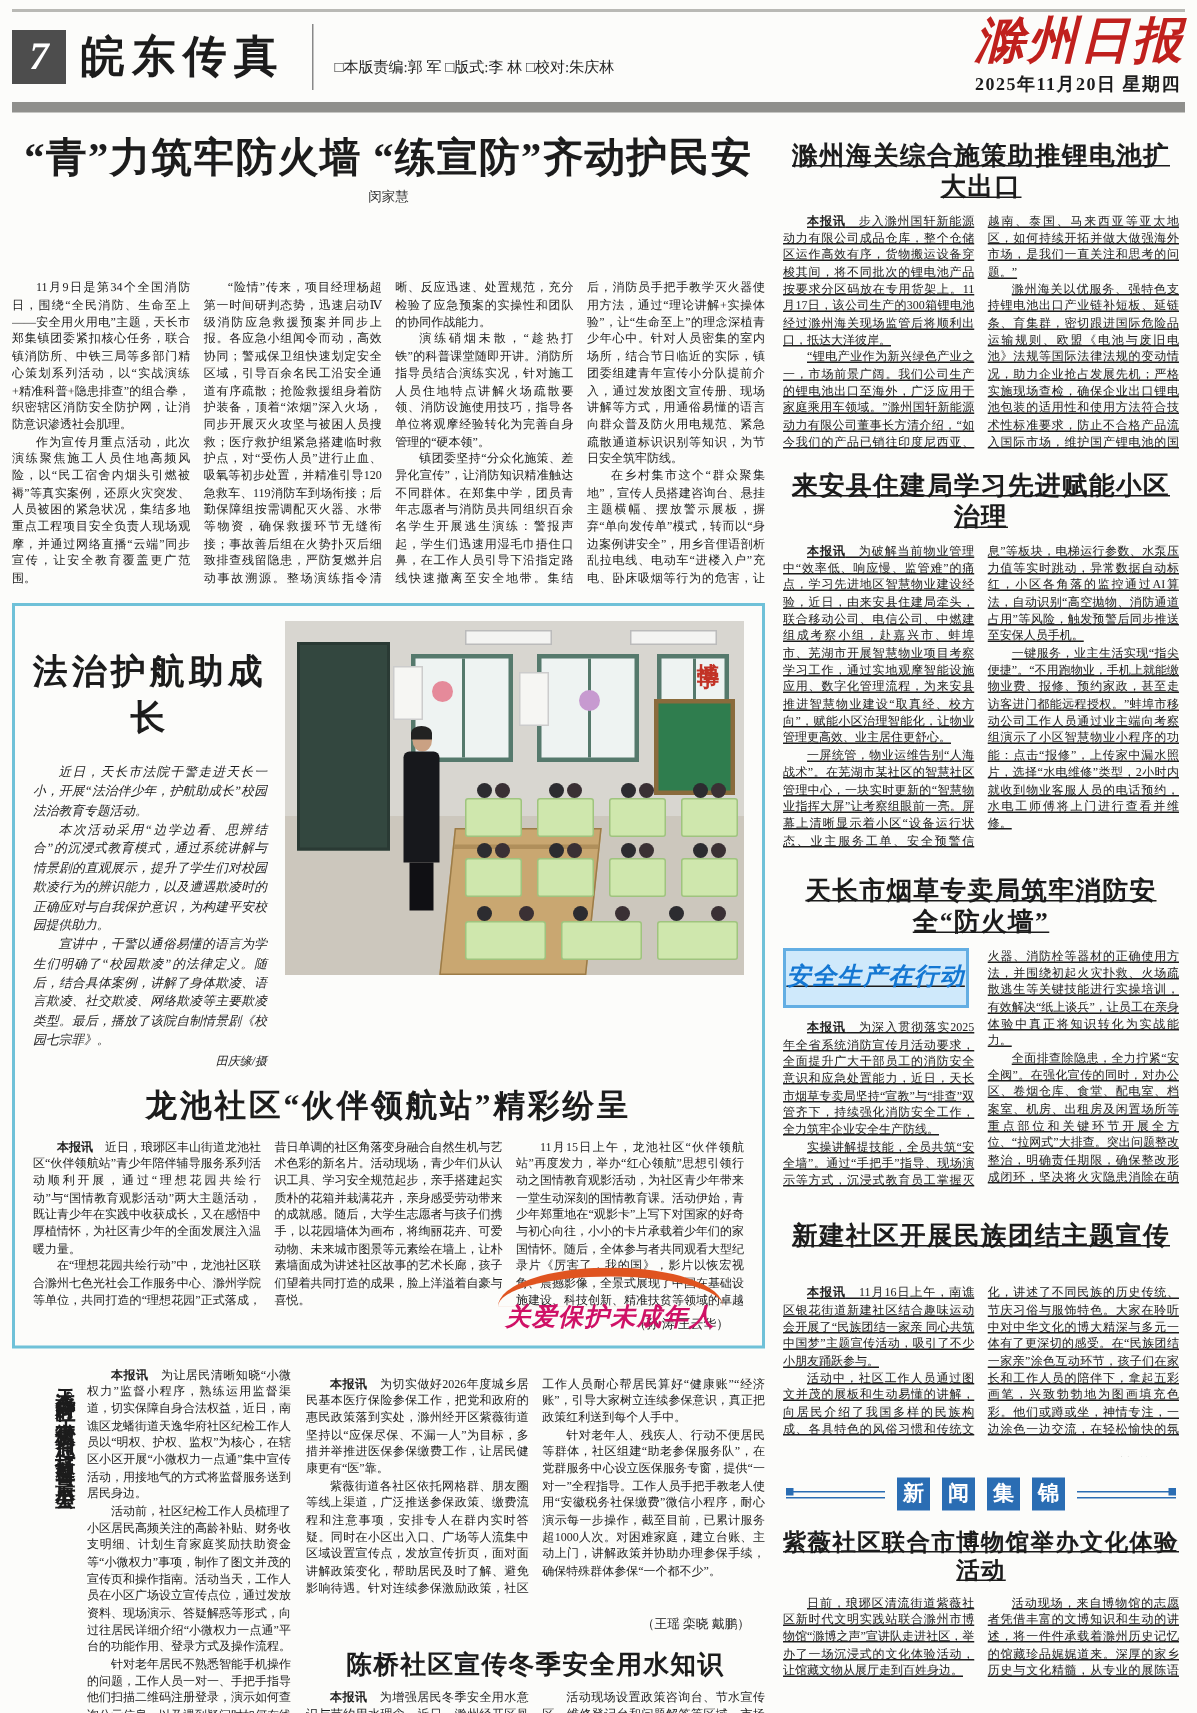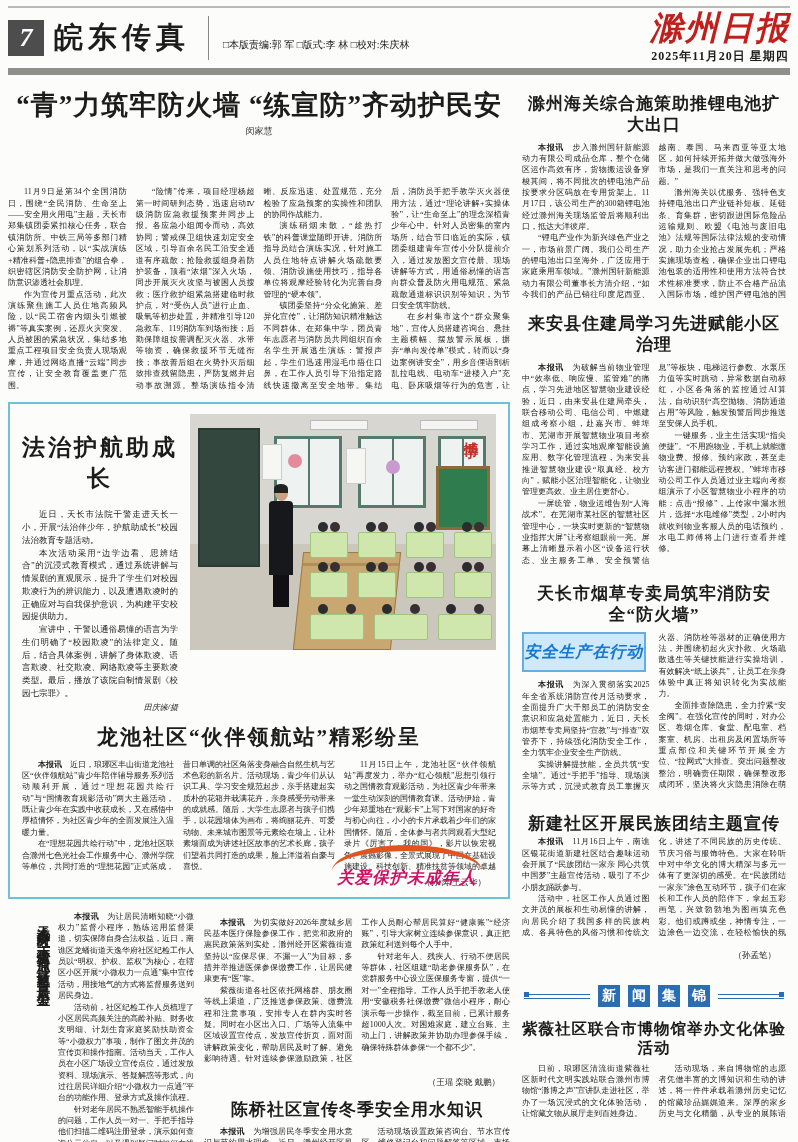--- a/index.html
+++ b/index.html
@@ -6,21 +6,21 @@
   .page{position:relative;width:798px;height:1142px;background:#fcfcfa;overflow:hidden;
         font-family:"Liberation Serif","DejaVu Serif",serif;color:#1c1c1c;box-sizing:border-box;padding:6px 8px;}
   .topline{height:2px;background:#b9b9b5;margin-bottom:4px;}
   
   .hdr{display:flex;align-items:center;height:52px;}
   .pagenum{width:36px;height:36px;background:#4d4d4d;color:#fff;font-size:26px;font-style:italic;
            display:flex;align-items:center;justify-content:center;font-weight:bold;}
   .section{font-size:29px;font-weight:bold;letter-spacing:5px;margin-left:10px;white-space:nowrap;}
   .hdr-div{width:1px;height:44px;background:#888;margin:0 14px 0 18px;}
   .editors{font-size:10px;color:#222;white-space:nowrap;align-self:center;margin-top:14px;}
-  .hdr-right{margin-left:auto;text-align:center;}
+  .hdr-right{margin-left:auto;text-align:left;}
   .masthead{color:#c0201d;font-size:33px;font-weight:bold;font-style:italic;letter-spacing:2px;line-height:1;
             font-family:"Liberation Serif",serif;}
   .dateline{font-size:12px;font-weight:bold;margin-top:3px;letter-spacing:1px;}
   .graybar{height:7px;background:#8f8f8c;margin-top:4px;}
   
   .mainwrap{display:flex;gap:12px;margin-top:8px;}
   .leftcol{width:502px;flex:none;}
   .rightcol{width:264px;flex:none;height:1062px;overflow:hidden;}
   
   .h-big{font-size:27px;font-weight:bold;text-align:center;letter-spacing:1px;line-height:1.2;}
@@ -33,21 +33,21 @@
   .cols p b{font-weight:bold;}
   .c4{column-count:4;height:206px;margin-top:48px;}
   .c3{column-count:3;height:116px;}
   .c2{column-count:2;}
   .byline{font-size:8.5px;text-align:right;padding-right:10px;margin-top:2px;}
   
   .lawbox{border:2px solid #6fc1d8;margin-top:10px;padding:10px 12px 8px;position:relative;}
   .lawrow{display:flex;gap:12px;}
   .lawleft{width:156px;flex:none;}
   .lawhead{font-size:23px;font-weight:bold;letter-spacing:3px;text-align:center;margin:18px 0 14px;}
-  .lawtext{font-size:8.5px;line-height:1.5;text-align:justify;}
+  .lawtext{font-size:8.5px;line-height:1.5;font-style:italic;text-align:justify;}
   .lawtext p{margin:0;text-indent:2em;}
   .lawcredit{font-size:8px;text-align:right;font-style:italic;margin-top:2px;}
   
   .photo{position:relative;flex:1;height:236px;background:#d8d6d0;overflow:hidden;}
   .ph-floor{position:absolute;left:0;right:0;bottom:0;height:45%;background:#ccc7bd;}
   .ph-light{position:absolute;top:6px;width:56px;height:8px;background:#f4f4f2;border:1px solid #bbb;}
   .ph-door{position:absolute;left:8px;top:14px;width:58px;height:135px;background:#33473f;border:2px solid #2a3a34;}
   .ph-win{position:absolute;top:22px;width:62px;height:66px;background:#eef3f2;border:3px solid #55796c;}
   .ph-win i{position:absolute;left:50%;top:0;bottom:0;width:2px;background:#55796c;}
   .ph-poster{position:absolute;width:18px;height:34px;background:#f6f6f3;border:1px solid #ccc;}
@@ -74,21 +74,21 @@
   
   .bl{display:flex;gap:10px;margin-top:12px;}
   .bl-left{width:186px;flex:none;display:flex;flex-direction:column;}
   .bl-left-top{display:flex;gap:8px;height:268px;overflow:hidden;}
   .vhead{writing-mode:vertical-rl;font-size:13.5px;font-weight:bold;letter-spacing:2px;width:42px;flex:none;
          line-height:1.1;text-align:start;padding-top:4px;}
   .bl-c1{flex:1;font-size:8px;line-height:1.42;text-align:justify;overflow:hidden;}
   .bl-c1 p{margin:0;text-indent:2em;}
   .bl-right{flex:1;}
   
-  .ra{overflow:hidden;}
+  .ra{overflow:hidden;text-decoration:underline;}
   .banner{break-inside:avoid;background:#cfe9fb;border:2px solid #63aee3;color:#1477d2;font-weight:bold;
           font-size:16px;text-align:center;padding:7px 0;margin:0 4px 7px 0;font-family:"Liberation Sans",sans-serif;
           letter-spacing:1px;font-style:italic;}
   
   .digest{display:flex;align-items:center;gap:8px;padding:4px 2px;}
   .digest .line{flex:1;height:3px;border-top:1px solid #2a6db3;border-bottom:1px solid #2a6db3;position:relative;}
   .digest .line::before{content:"";position:absolute;top:-3px;width:5px;height:5px;background:#2a6db3;}
   .digest .line.l::before{left:0;} .digest .line.r::before{right:0;}
   .digest .char{width:22px;height:22px;background:#2a6db3;color:#fff;font-weight:bold;font-size:14px;
                 display:flex;align-items:center;justify-content:center;font-family:"Liberation Sans",sans-serif;}
@@ -265,21 +265,21 @@
               <p><b>本报讯</b>　为深入贯彻落实2025年全省系统消防宣传月活动要求，全面提升广大干部员工的消防安全意识和应急处置能力，近日，天长市烟草专卖局坚持“宣教”与“排查”双管齐下，持续强化消防安全工作，全力筑牢企业安全生产防线。</p>
               <p>实操讲解提技能，全员共筑“安全墙”。通过“手把手”指导、现场演示等方式，沉浸式教育员工掌握灭火器、消防栓等器材的正确使用方法，并围绕初起火灾扑救、火场疏散逃生等关键技能进行实操培训，有效解决“纸上谈兵”，让员工在亲身体验中真正将知识转化为实战能力。</p>
               <p>全面排查除隐患，全力拧紧“安全阀”。在强化宣传的同时，对办公区、卷烟仓库、食堂、配电室、档案室、机房、出租房及闲置场所等重点部位和关键环节开展全方位、“拉网式”大排查。突出问题整改整治，明确责任期限，确保整改形成闭环，坚决将火灾隐患消除在萌芽状态，切实防范和化解安全风险。</p>
             </div>
         </div>
 
       </div>
 
       <div class="ra" style="padding-top:12px;height:158px;">
         <div class="h-sm">新建社区开展民族团结主题宣传</div>
-        <div class="cols c2" style="height:112px;margin-top:2px;">
+        <div class="cols c2" style="height:112px;margin-top:22px;">
             <p><b>本报讯</b>　11月16日上午，南谯区银花街道新建社区结合趣味运动会开展了“民族团结一家亲 同心共筑中国梦”主题宣传活动，吸引了不少小朋友踊跃参与。</p>
             <p>活动中，社区工作人员通过图文并茂的展板和生动易懂的讲解，向居民介绍了我国多样的民族构成、各具特色的风俗习惯和传统文化，讲述了不同民族的历史传统、节庆习俗与服饰特色。大家在聆听中对中华文化的博大精深与多元一体有了更深切的感受。在“民族团结一家亲”涂色互动环节，孩子们在家长和工作人员的陪伴下，拿起五彩画笔，兴致勃勃地为图画填充色彩。他们或蹲或坐，神情专注，一边涂色一边交流，在轻松愉快的氛围中，用画笔表达对民族团结的朴素理解与对美好未来的向往。</p>
           </div>
         <div class="byline">（孙孟笔）</div>
       </div>
 
       <div class="digest" style="margin-top:10px;">
         <div class="line l"></div>
         <div class="char">新</div>
         <div class="char">闻</div>

